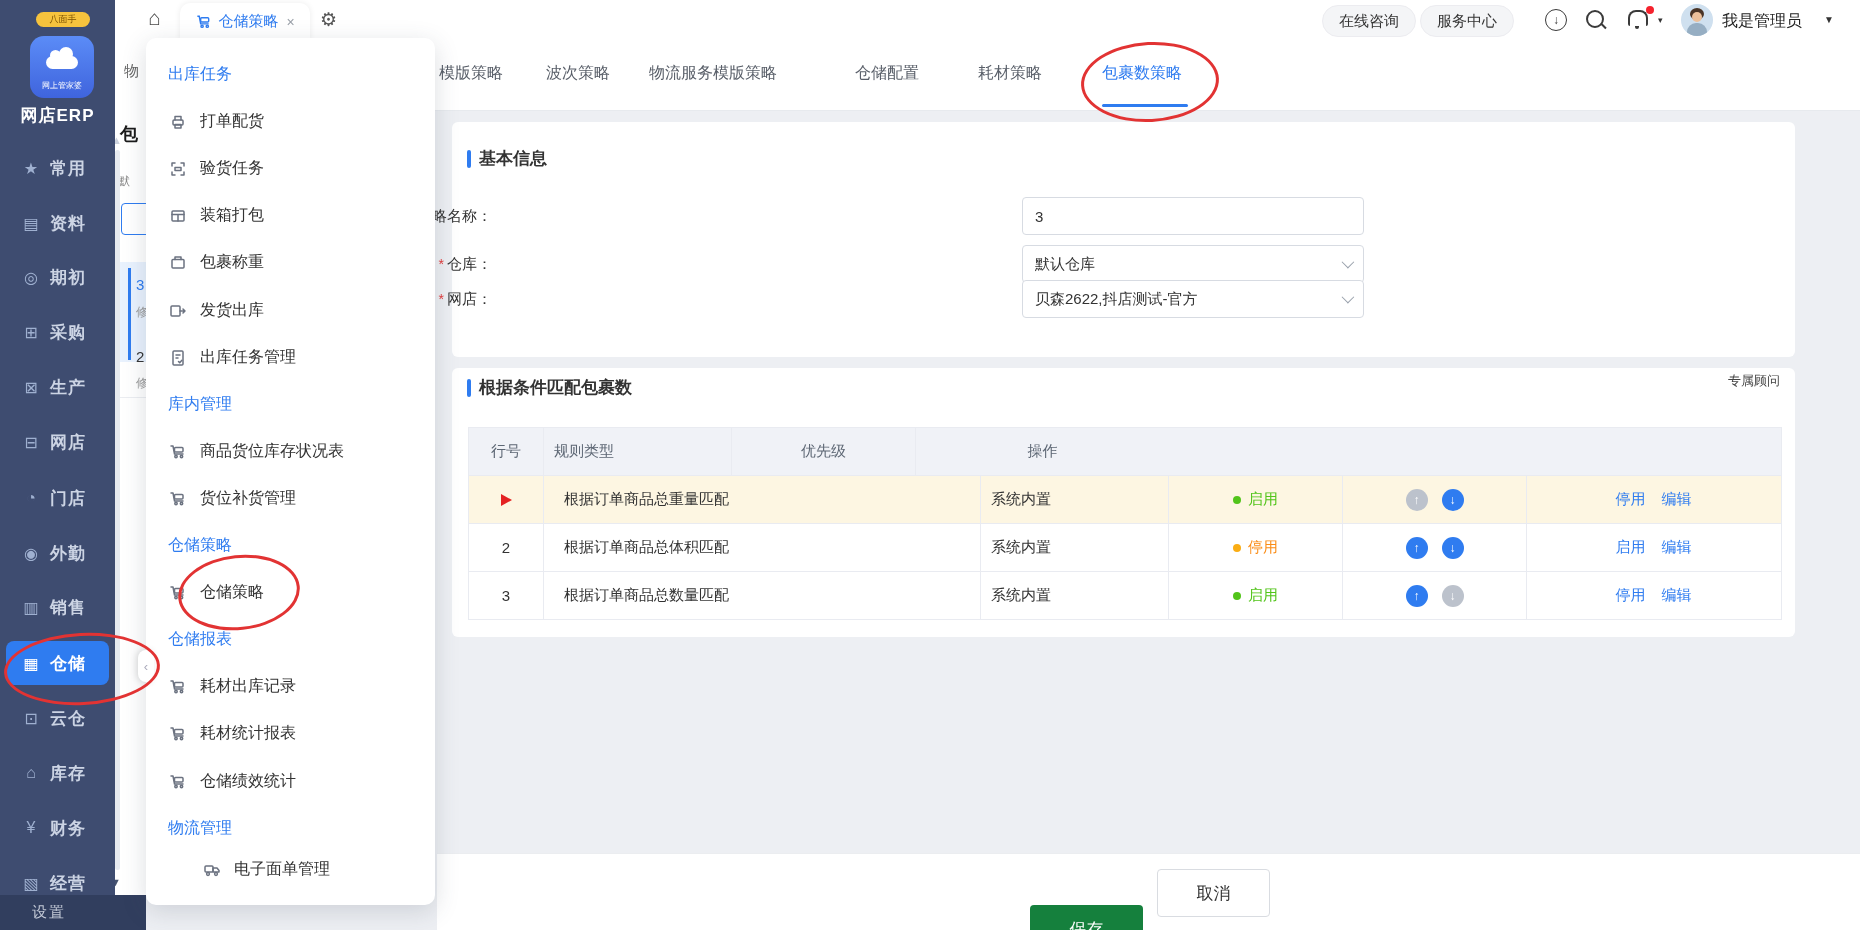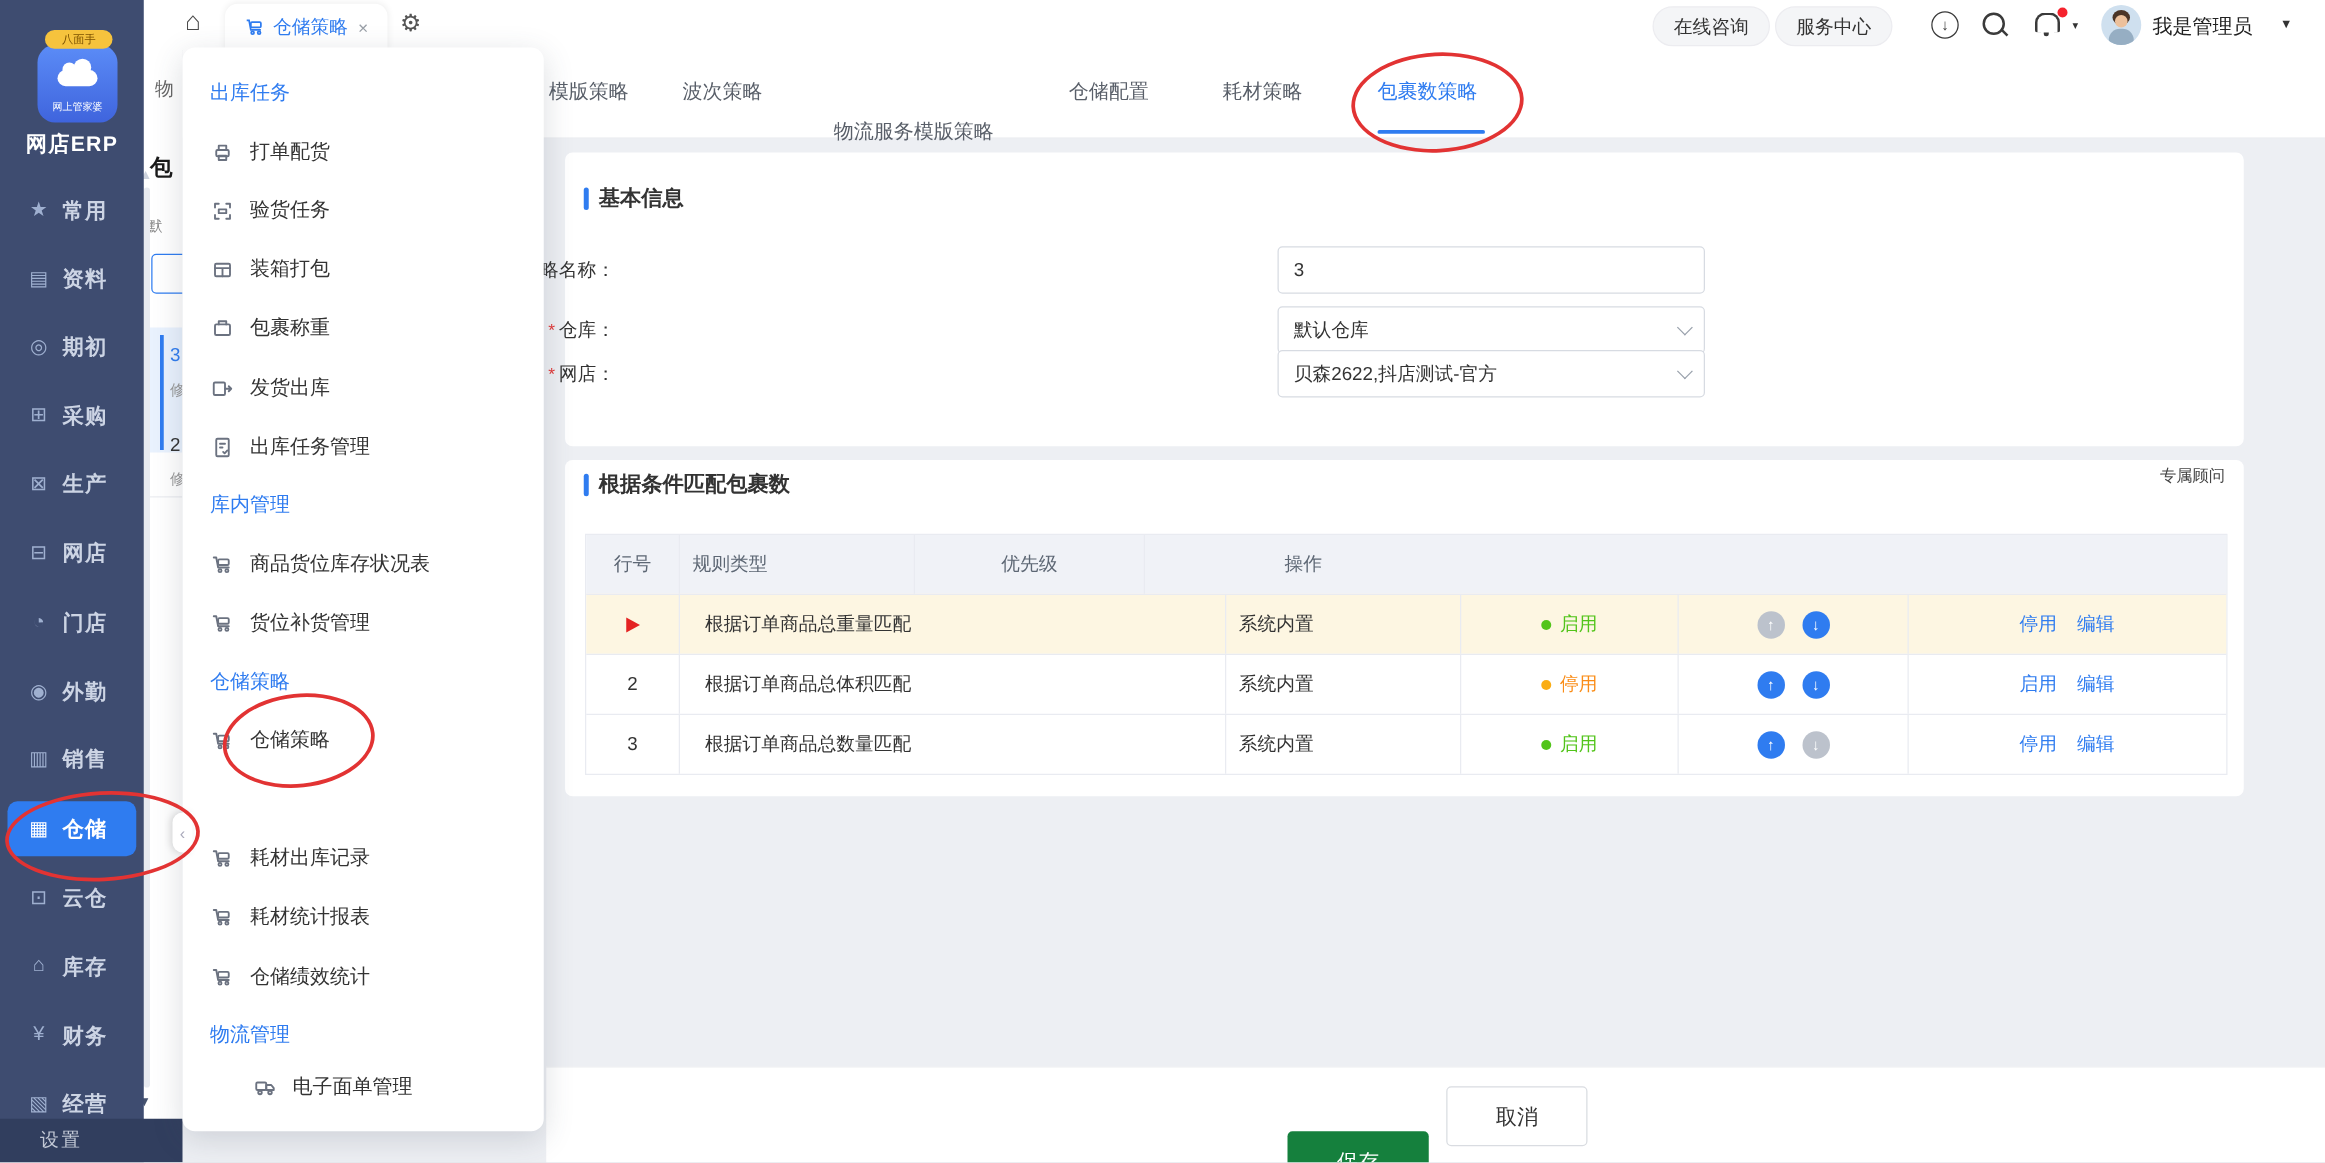--- a/index.html
+++ b/index.html
@@ -49,21 +49,21 @@
   #frag-sel{position:absolute;left:0;top:222px;width:31px;height:100px;background:#e9f2fe;}
   #frag-bar{position:absolute;left:13px;top:228px;width:3px;height:92px;background:#2f7cf0;}
   #frag-input{position:absolute;left:6px;top:163px;width:40px;height:30px;border:1px solid #2f7cf0;border-radius:4px;background:#fff;}
   #frag-divider{position:absolute;left:0;top:357px;width:31px;height:1px;background:#ebedf1;}
   #scroll-up{left:111px;top:134px;font-size:11px;color:#ccd2dd;}
   #scroll-down{left:110px;top:876px;font-size:11px;color:#46536f;}
 
   
   #sidebar{left:0;top:0;width:115px;height:930px;background:#3e4c70;}
   #logo{left:30px;top:36px;width:64px;height:62px;border-radius:14px;background:linear-gradient(180deg,#5b8cf7,#3f64dd);}
-  #ribbon{left:36px;top:24px;width:54px;height:15px;background:#f6c33d;border-radius:8px;color:#7c5200;
+  #ribbon{left:36px;top:12px;width:54px;height:15px;background:#f6c33d;border-radius:8px;color:#7c5200;
           font-size:9px;display:flex;align-items:center;justify-content:center;}
   #cloud{left:46px;top:56px;width:32px;height:13px;background:#fff;border-radius:8px;}
   #cloud::before{content:"";position:absolute;left:4px;top:-6px;width:11px;height:11px;border-radius:50%;background:#fff;}
   #cloud::after{content:"";position:absolute;left:13px;top:-9px;width:14px;height:14px;border-radius:50%;background:#fff;}
   #logo-sub{left:30px;top:80px;width:64px;text-align:center;color:#fff;font-size:8px;}
   #brand{left:0;top:104px;width:115px;text-align:center;color:#fff;font-size:17px;font-weight:bold;letter-spacing:1px;}
   .sitem{left:6px;width:103px;height:44px;border-radius:8px;display:flex;align-items:center;
          color:#ccd4e4;font-size:17px;cursor:pointer;}
   .sitem .ic{width:22px;margin-left:14px;font-size:16px;color:#9fb0d0;text-align:center;}
   .sitem .lb{margin-left:8px;font-weight:bold;letter-spacing:1px;}
@@ -187,21 +187,21 @@
     <div class="hair"></div>
     <div class="face"></div>
     <div class="body"></div>
   </div>
   <div class="abs" id="username">我是管理员</div>
   <div class="abs" id="user-caret">▼</div>
 
   <div id="ptabs">
       <div class="abs ptab" style="left: 439px;">模版策略</div>
       <div class="abs ptab" style="left: 546px;">波次策略</div>
-      <div class="abs ptab" style="left: 667px; margin-top: 32px;">物流服务模版策略</div>
+      <div class="abs ptab" style="left: 649px;">物流服务模版策略</div>
       <div class="abs ptab" style="left: 855px;">仓储配置</div>
       <div class="abs ptab" style="left: 978px;">耗材策略</div>
       <div class="abs ptab active" style="left: 1102px;">包裹数策略</div>
     </div>
   <div class="abs" id="inkbar"></div>
 
   <div class="abs" id="sidebar">
     <div class="abs" id="logo"></div>
     <div class="abs" id="cloud"></div>
     <div class="abs" id="ribbon">八面手</div>
@@ -434,20 +434,23 @@
       </div>
       <div class="mrow" style="top: 531px;">
         <span class="mic"><svg viewBox="0 0 20 20" width="20" height="20">
             <path d="M3 4h2l1.5 8H15"></path>
             <rect x="6.5" y="5.5" width="8.5" height="4.5" rx="1"></rect>
             <circle cx="8" cy="14.5" r="1.2"></circle>
             <circle cx="13.5" cy="14.5" r="1.2"></circle>
           </svg></span>
         <span class="mlb">仓储策略</span>
       </div>
+      <div class="mrow header" style="top: 578px;">
+        <span class="mlb">仓储报表</span>
+      </div>
       <div class="mrow" style="top: 625px;">
         <span class="mic"><svg viewBox="0 0 20 20" width="20" height="20">
             <path d="M3 4h2l1.5 8H15"></path>
             <rect x="6.5" y="5.5" width="8.5" height="4.5" rx="1"></rect>
             <circle cx="8" cy="14.5" r="1.2"></circle>
             <circle cx="13.5" cy="14.5" r="1.2"></circle>
           </svg></span>
         <span class="mlb">耗材出库记录</span>
       </div>
       <div class="mrow" style="top: 672px;">

